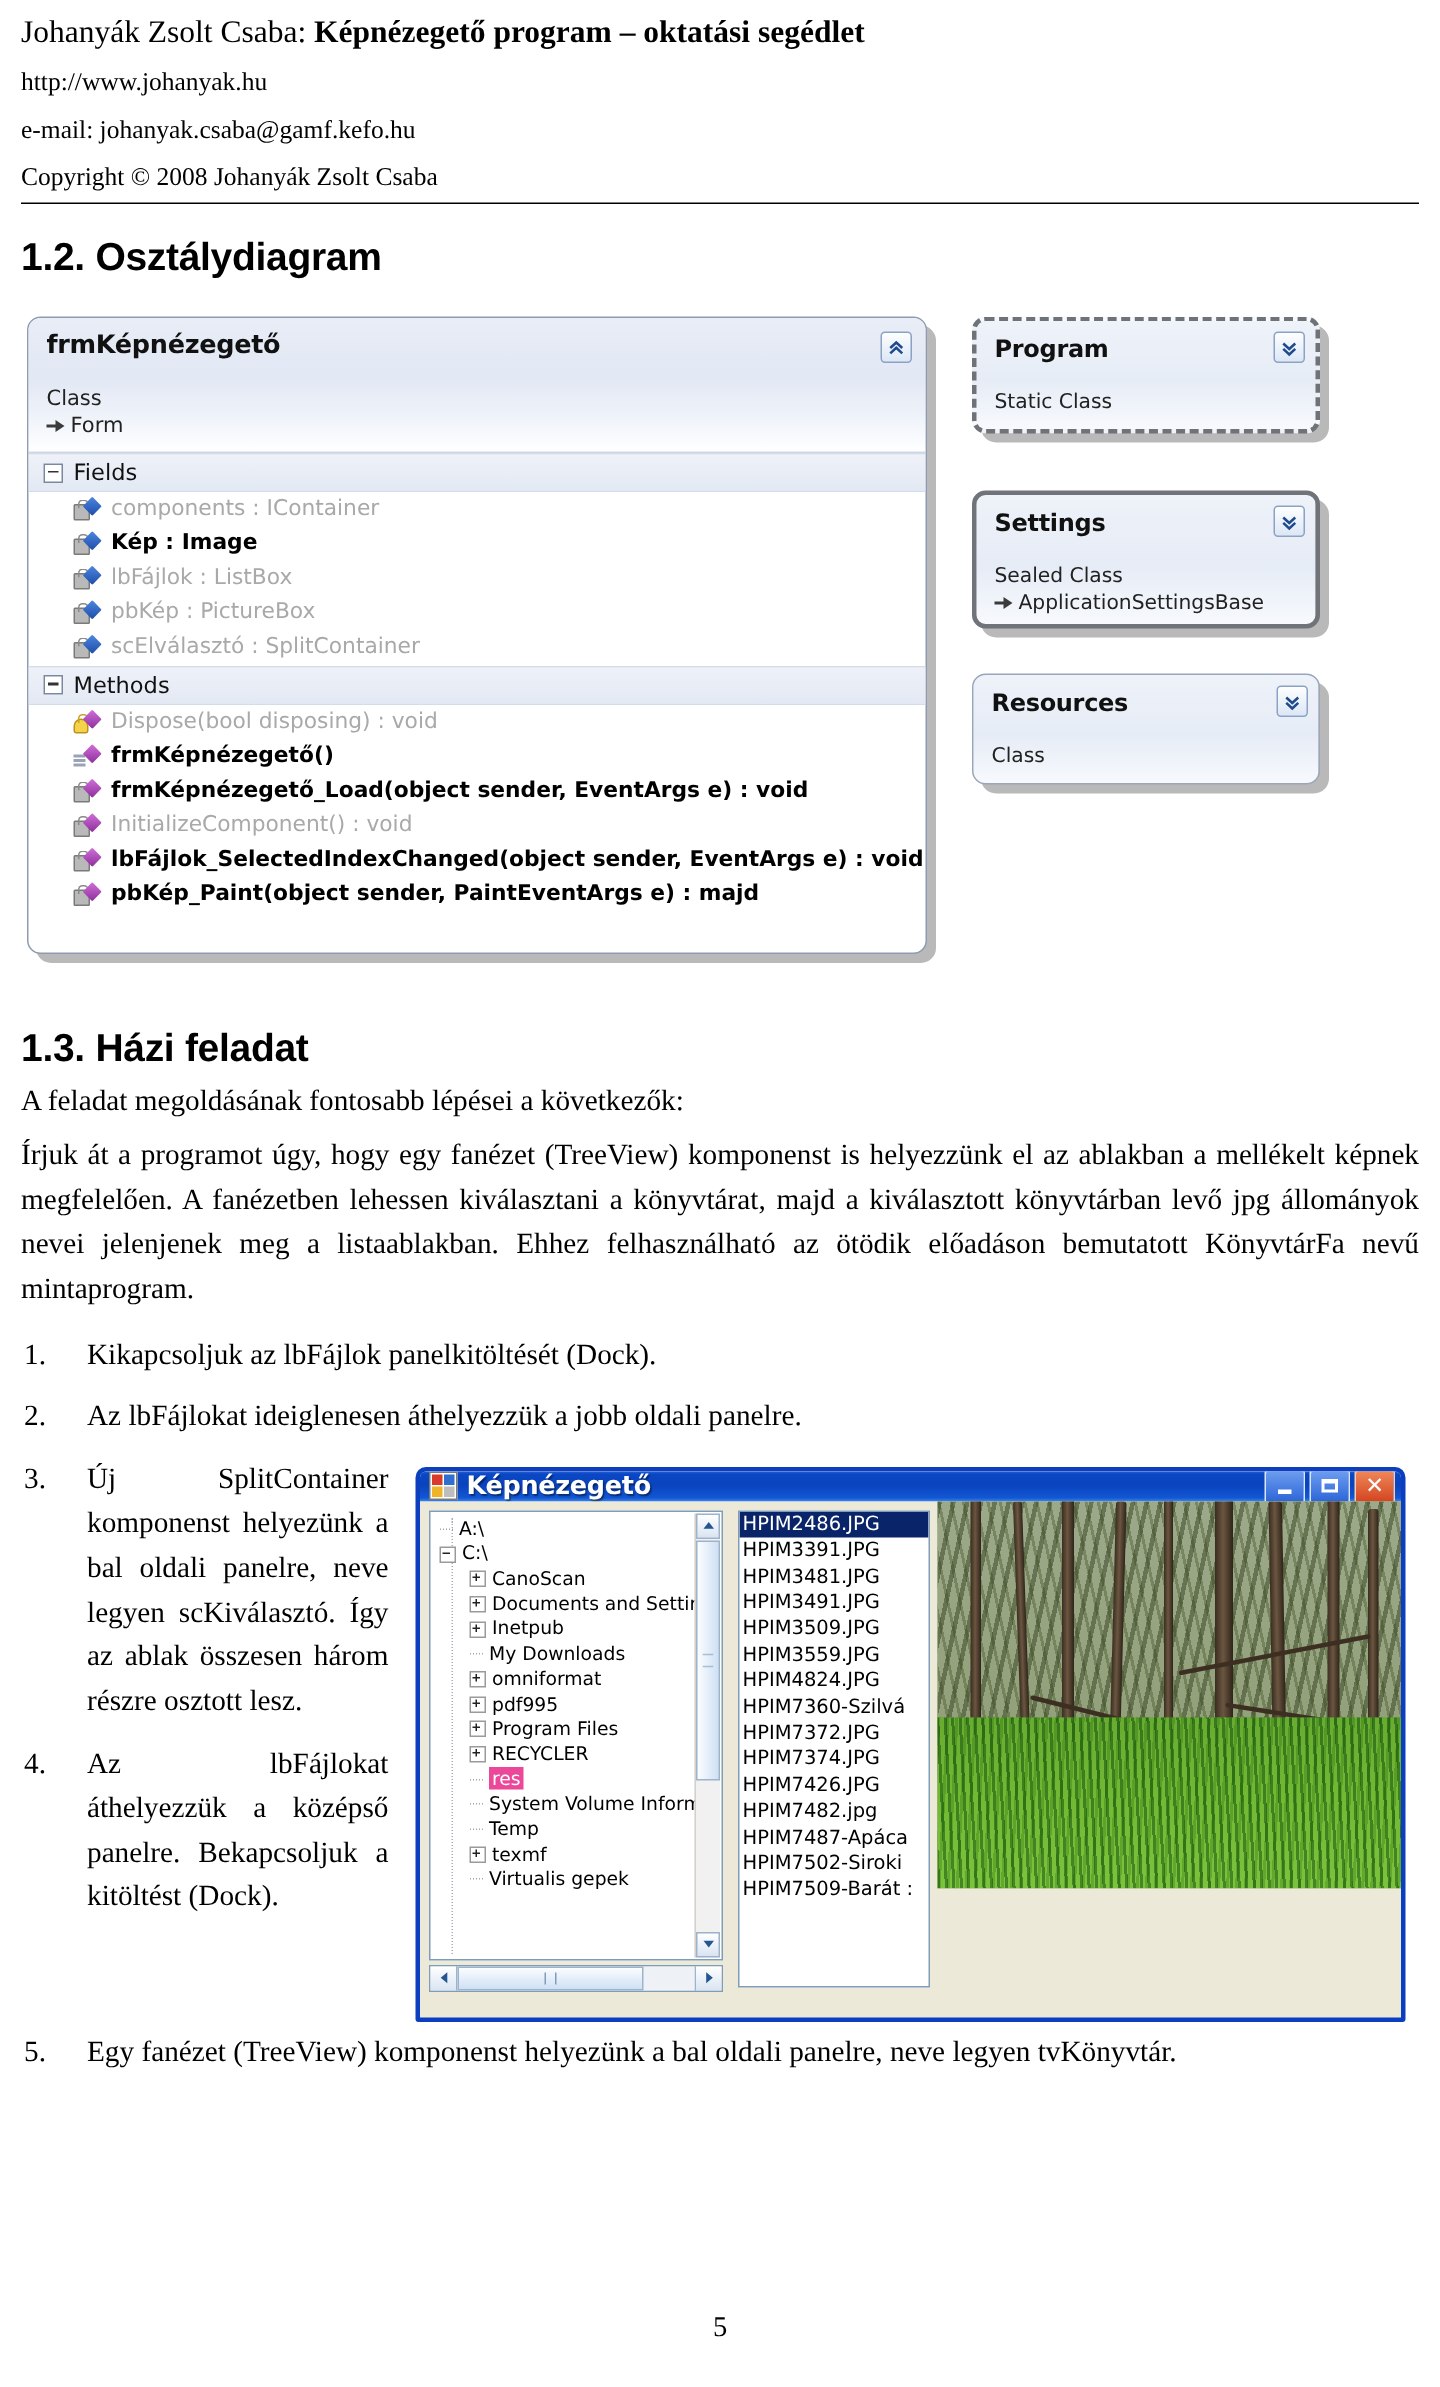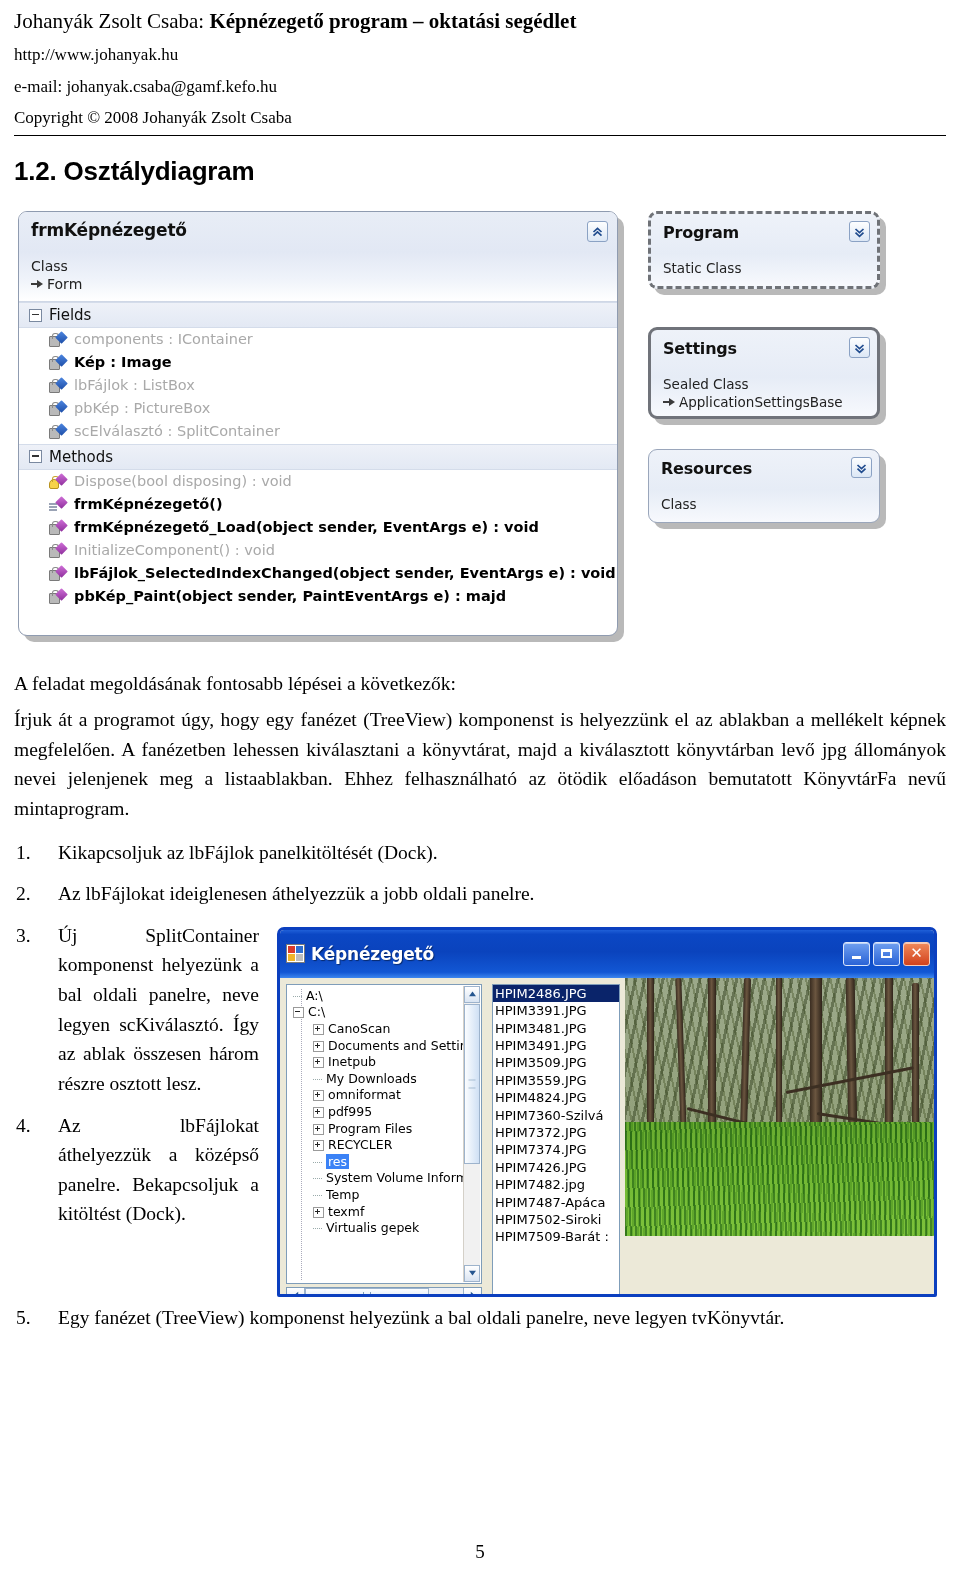--- a/index.html
+++ b/index.html
@@ -122,21 +122,21 @@
   .shot-float{float:right;margin:6px 9px 6px 18px;}
 
   
   .win{
     width:660px;height:370px;box-sizing:border-box;
     border:3px solid #0b3fbf;border-radius:7px 7px 2px 2px;
     background:#ece9d8;font-family:"DejaVu Sans", sans-serif;
     position:relative;overflow:hidden;
   }
   .win-title{
-    height:48px;box-sizing:border-box;
+    height:20px;box-sizing:border-box;
     background:linear-gradient(to bottom,#1f5fd8 0%,#0b47c4 9%,#0a43bd 45%,#1257d4 88%,#3d86ef 100%);
     display:flex;align-items:center;padding:0 4px 0 6px;
   }
   .win-ico{
     width:19px;height:19px;flex:none;margin-right:6px;background:#fff;
     border:1px solid #7a7a7a;display:grid;grid-template-columns:1fr 1fr;
     grid-template-rows:1fr 1fr;gap:1px;padding:1px;box-sizing:border-box;
   }
   .win-ico i{display:block;}
   .win-ico i:nth-child(1){background:#d93a2b;}
@@ -167,21 +167,21 @@
   .tnode .tgl{
     display:inline-block;width:9px;height:9px;border:1px solid #9a9a9a;background:#fff;
     position:relative;vertical-align:middle;margin-right:4px;
   }
   .tnode .tgl::before{content:"";position:absolute;left:1px;top:3px;width:5px;height:1px;background:#222;}
   .tnode .tgl.plus::after{content:"";position:absolute;left:3px;top:1px;width:1px;height:5px;background:#222;}
   .tnode .dots{display:inline-block;width:9px;height:9px;margin-right:4px;vertical-align:middle;
       background-image:repeating-linear-gradient(to right,#9aa,#9aa 1px,transparent 1px,transparent 2px);
       background-size:100% 1px;background-position:0 4px;background-repeat:no-repeat;}
   .tnode .lbl{vertical-align:middle;}
-  .tnode .lbl.sel{background:#3b82f6;color:#fff;padding:0 2px;margin-top:47px;}
+  .tnode .lbl.sel{background:#ec4899;color:#fff;padding:0 2px;margin-top:47px;}
   .ind1{padding-left:6px;}
   .ind2{padding-left:26px;}
 
   .tree-vline{position:absolute;left:14px;top:4px;width:1px;height:292px;
      background-image:repeating-linear-gradient(to bottom,#aab,#aab 1px,transparent 1px,transparent 2px);}
 
   .vscroll{
     position:absolute;right:1px;top:1px;width:17px;bottom:1px;
     background:#f1f1f1;border-left:1px solid #d4d0c8;box-sizing:border-box;
   }
@@ -401,20 +401,21 @@
       <div class="cd-kind">Class</div>
       <div class="chev-btn" style="right:7px;top:7px;">
         <svg width="13" height="12" viewBox="0 0 13 12" aria-hidden="true">
           <path d="M2.5 3 L6.5 6.7 L10.5 3" fill="none" stroke="#1f4b8e" stroke-width="1.7"></path>
           <path d="M2.5 6.6 L6.5 10.3 L10.5 6.6" fill="none" stroke="#1f4b8e" stroke-width="1.7"></path>
         </svg>
       </div>
     </div>
   </div>
 
+  <div class="h2">1.3. Házi feladat</div>
 
   <div class="para nojust">A feladat megoldásának fontosabb lépései a következők:</div>
   <div class="para">Írjuk át a programot úgy, hogy egy fanézet (TreeView) komponenst is helyezzünk el az ablakban a mellékelt képnek megfelelően. A fanézetben lehessen kiválasztani a könyvtárat, majd a kiválasztott könyvtárban levő jpg állományok nevei jelenjenek meg a listaablakban. Ehhez felhasználható az ötödik előadáson bemutatott KönyvtárFa nevű mintaprogram.</div>
 
   <ol class="steps clearfix">
     <li>
       <span class="num">1.</span>
       <span>Kikapcsoljuk az lbFájlok panelkitöltését (Dock).</span>
     </li>
     <li>

